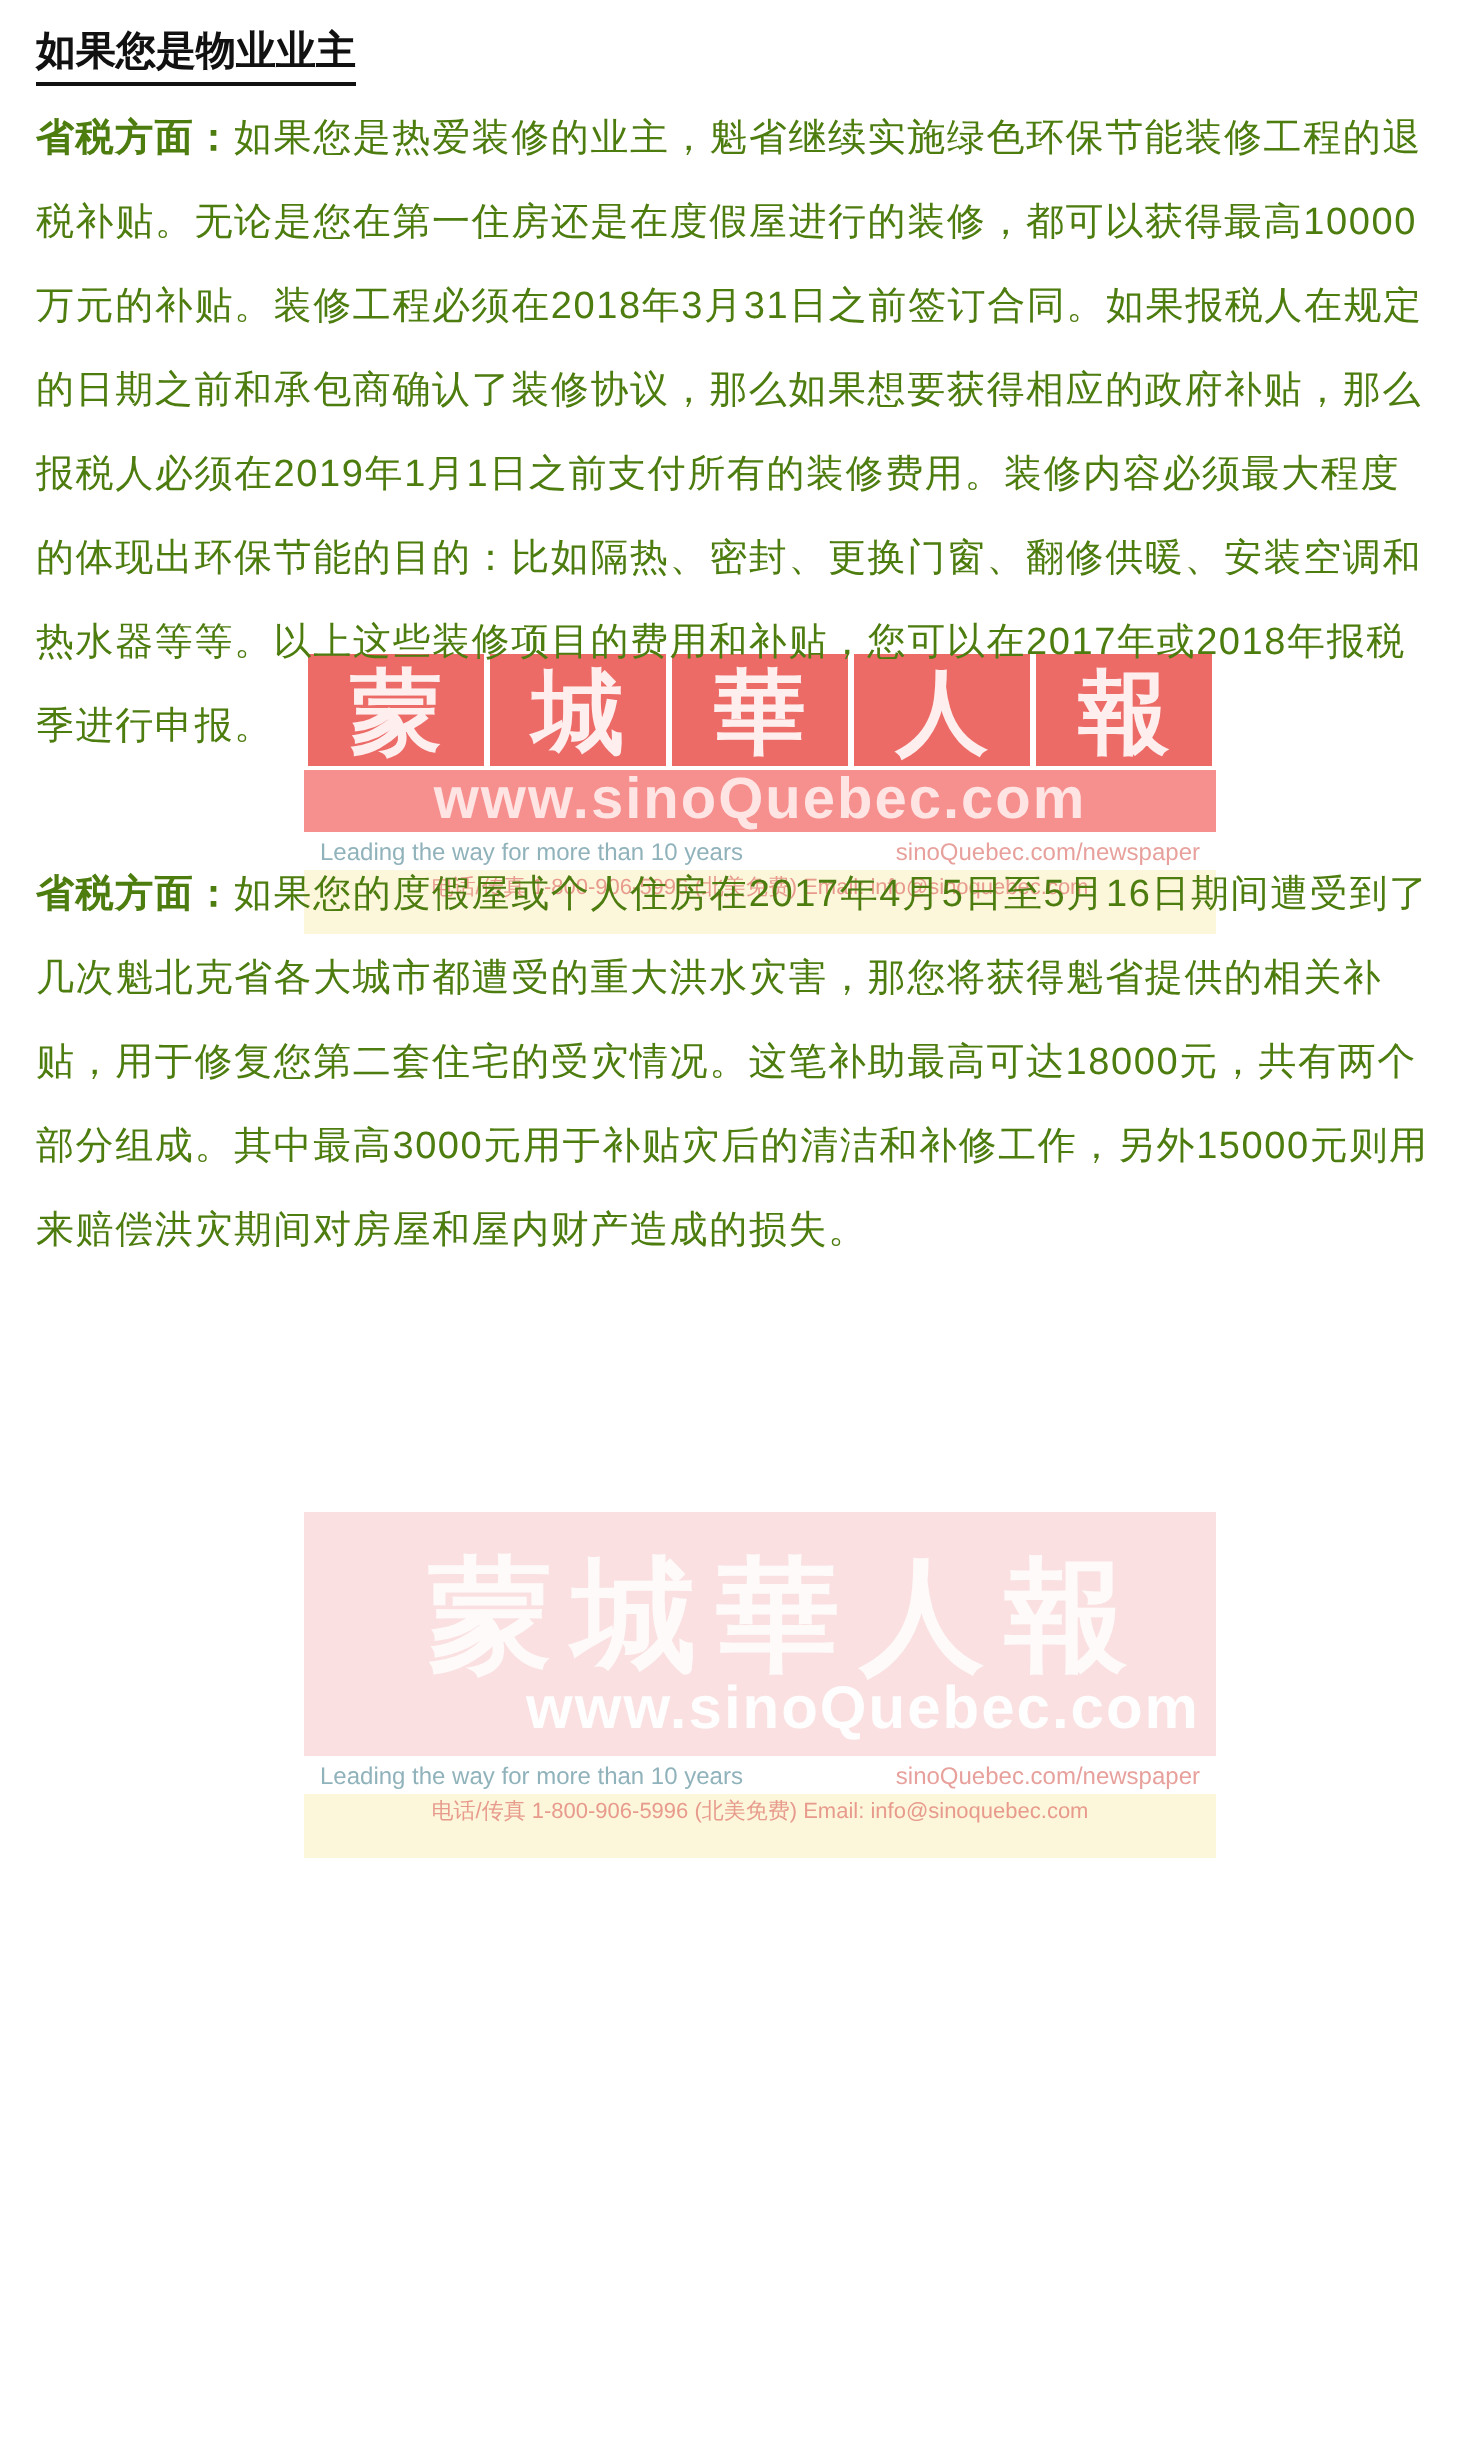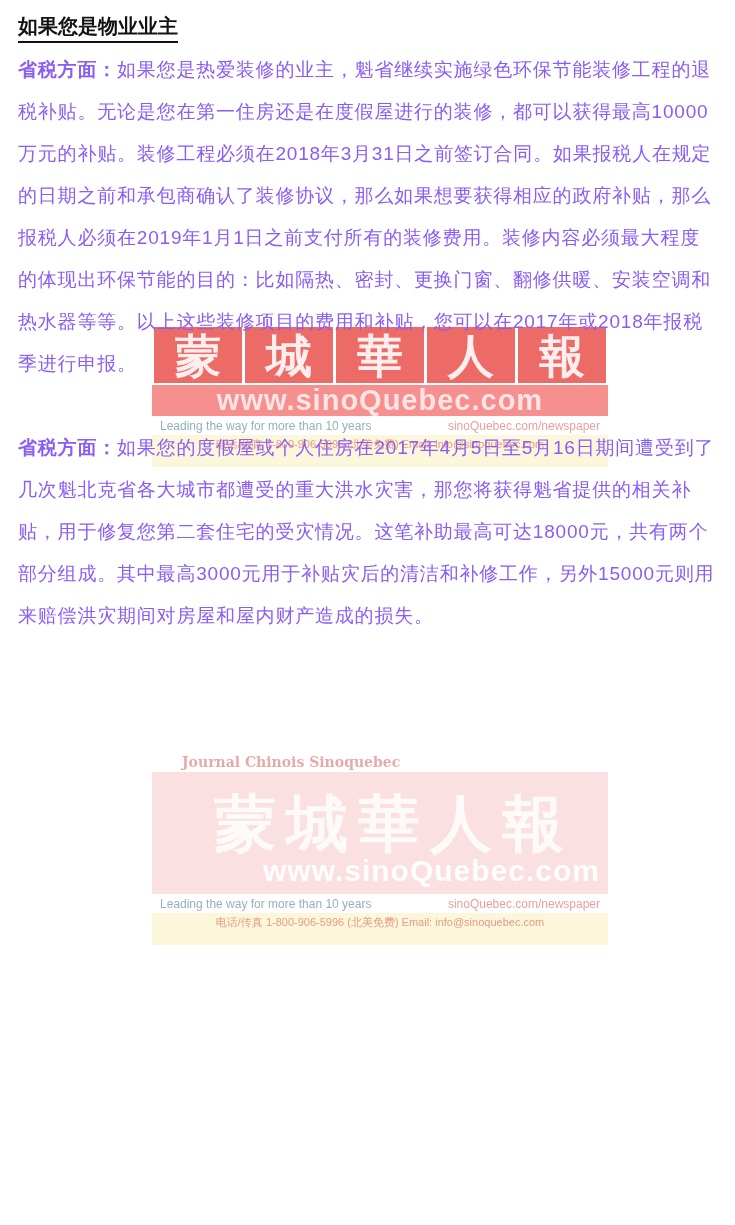--- a/index.html
+++ b/index.html
@@ -31,21 +31,21 @@
     border-bottom: 2px solid #111;
     padding-bottom: 2px;
     margin: 0 0 6px 0;
   }
   .para {
     font-size: 19px;
     line-height: 42px;
     letter-spacing: 0.8px;
     margin: 0 0 42px 0;
     text-align: left;
-    color: #8b5cf6;
+    color: #4d7c0f;
   }
   .para.tight { margin-bottom: 0; }
   .lead { font-weight: bold; }
 
   
   .wm {
     position: absolute;
     z-index: 0;
     width: 456px;
     left: 152px;
@@ -145,21 +145,20 @@
   <div class="wm-band">www.sinoQuebec.com</div>
   <div class="wm-tagline">
     <span class="en">Leading the way for more than 10 years</span>
     <span class="site">sinoQuebec.com/newspaper</span>
   </div>
   <div class="wm-contact">电话/传真 1-800-906-5996 (北美免费) Email: info@sinoquebec.com</div>
 </div>
 
 <div class="wm" id="wm2">
   <div class="wm-journal">
-    <span>Journal Chinois Sinoquebec</span>
   </div>
   <div class="wm-pink">
     <div class="wm-pink-chars">蒙城華人報</div>
     <div class="wm-pink-url">www.sinoQuebec.com</div>
   </div>
   <div class="wm-tagline">
     <span class="en">Leading the way for more than 10 years</span>
     <span class="site">sinoQuebec.com/newspaper</span>
   </div>
   <div class="wm-contact">电话/传真 1-800-906-5996 (北美免费) Email: info@sinoquebec.com</div>

